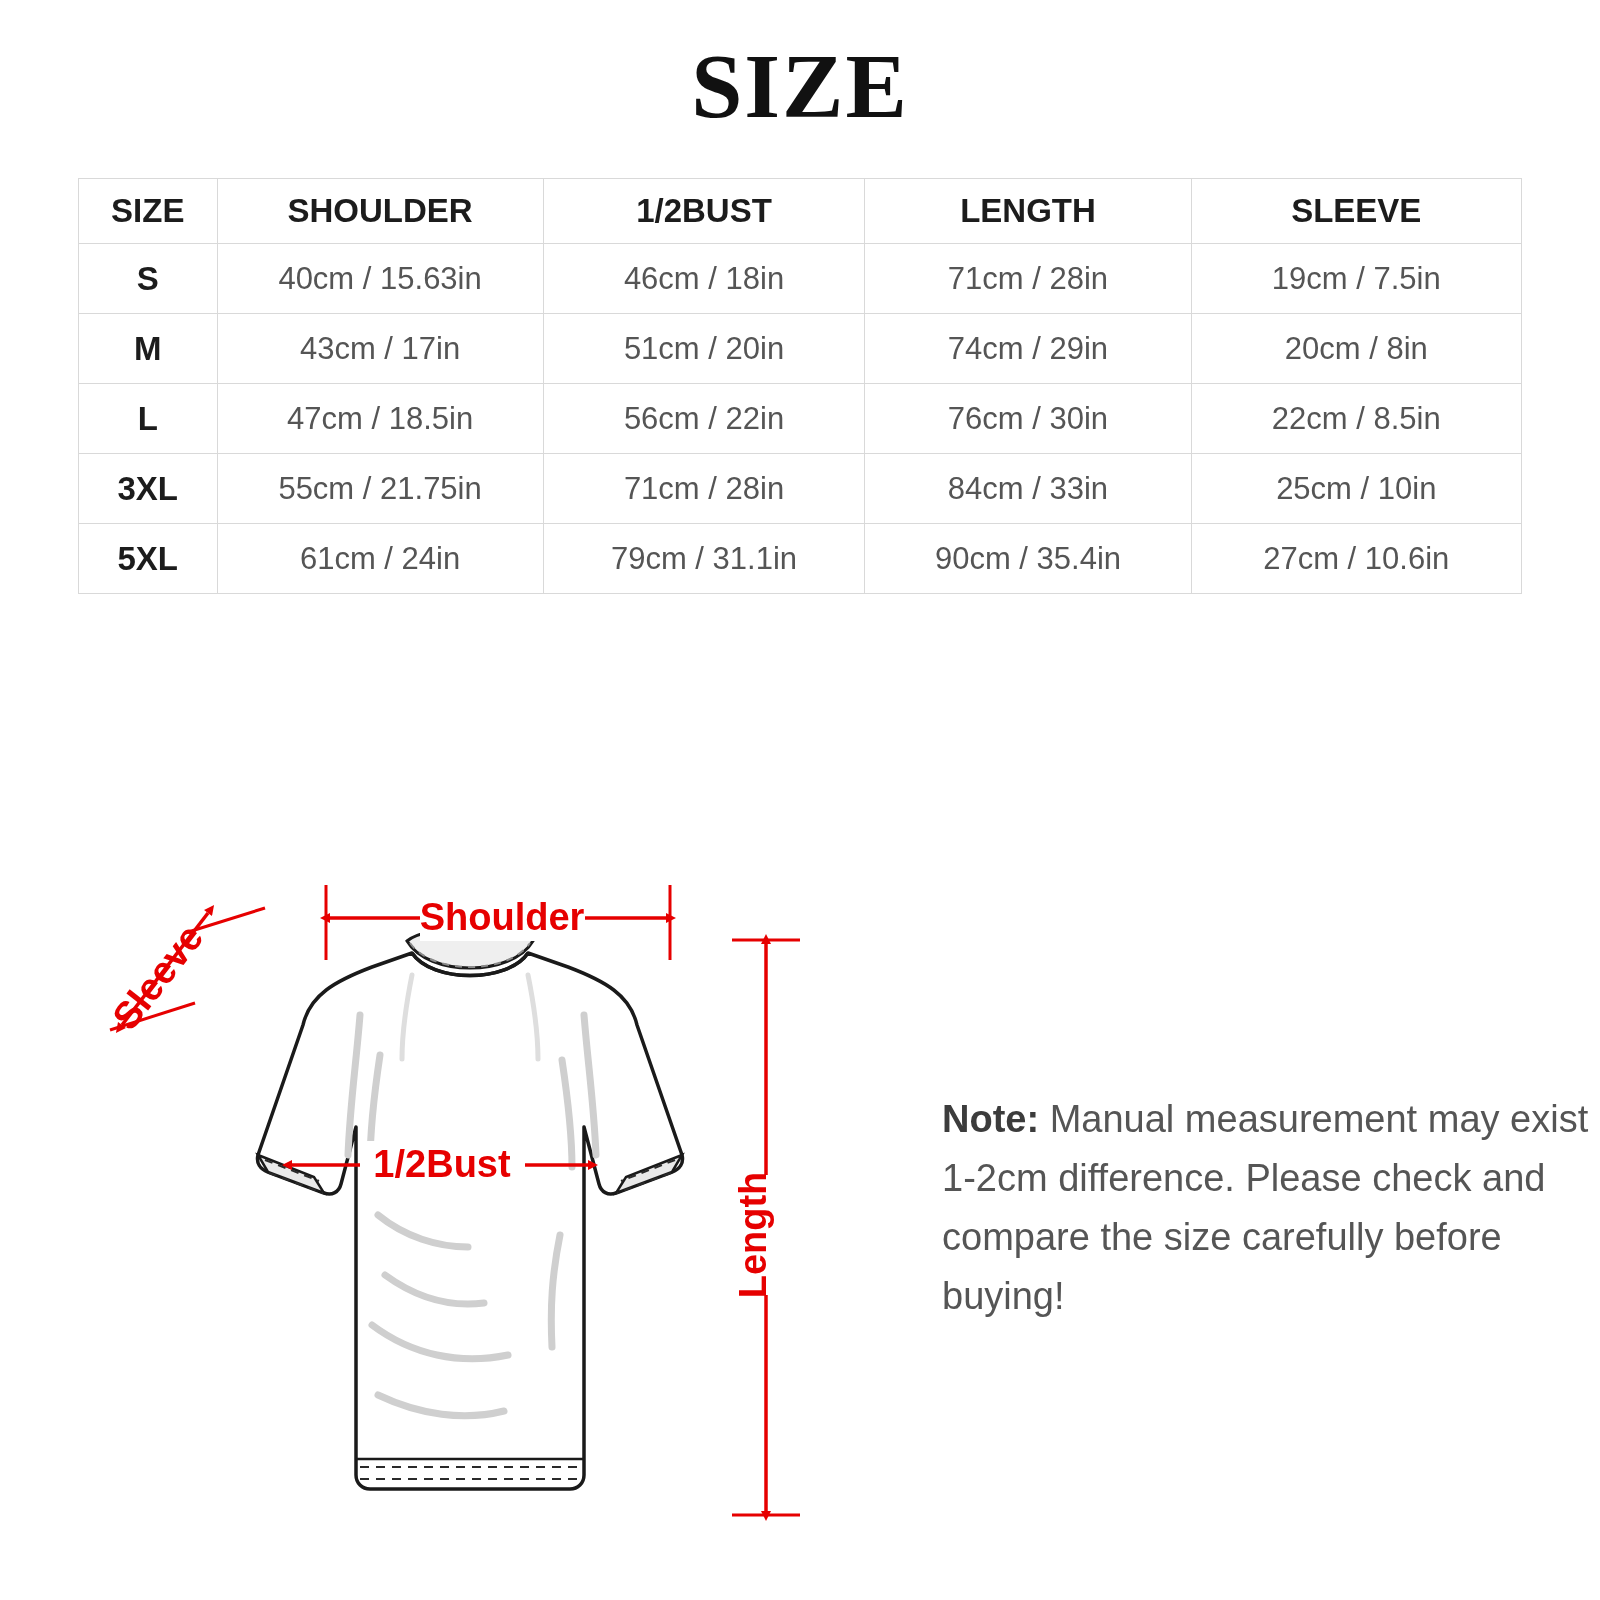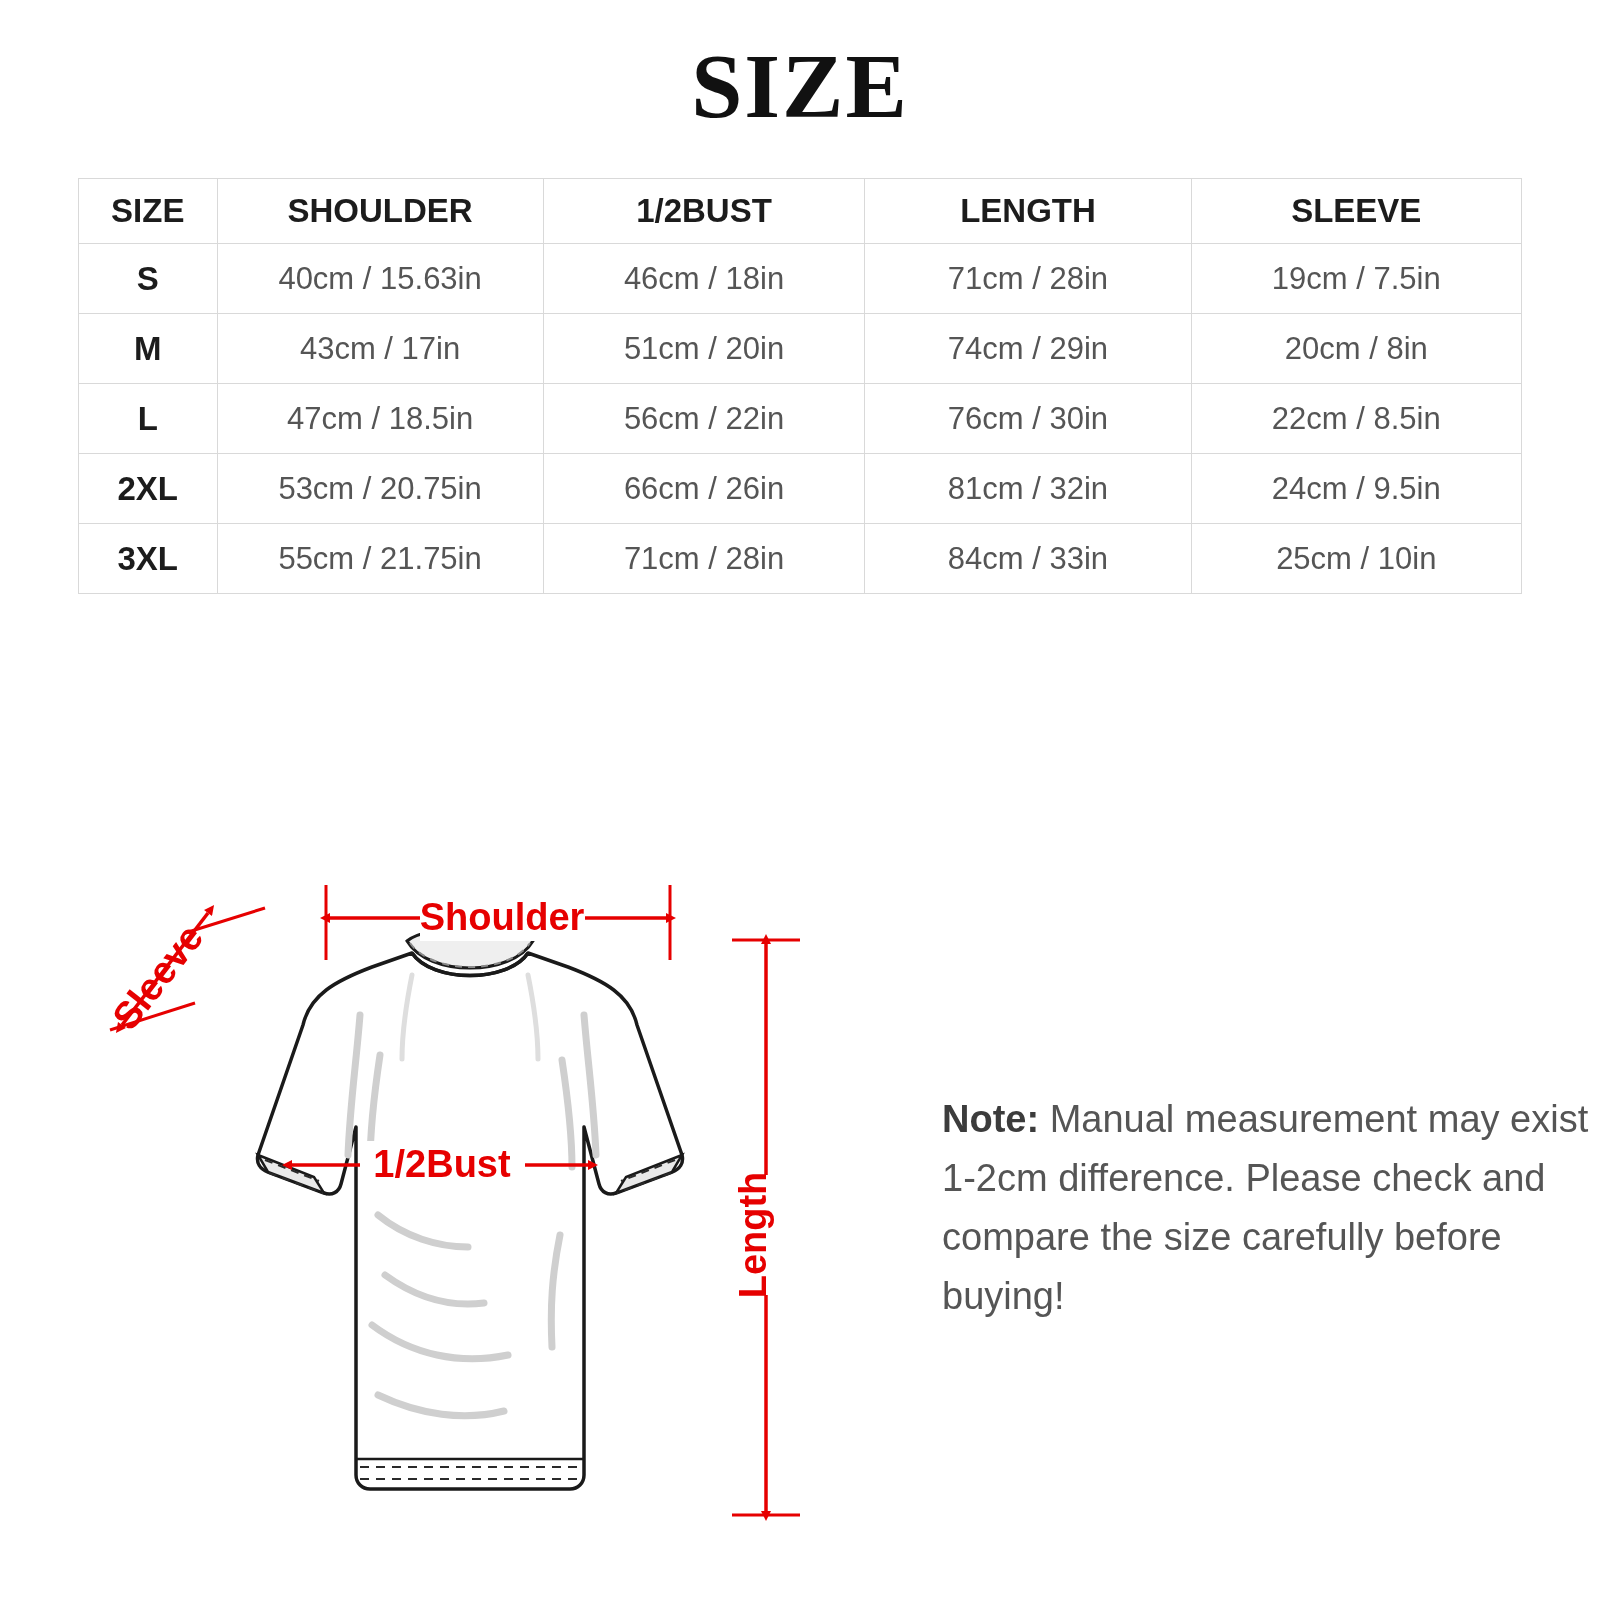--- a/index.html
+++ b/index.html
@@ -136,32 +136,32 @@
         <td class="val-cell">20cm / 8in</td>
       </tr>
       <tr>
         <td class="size-cell">L</td>
         <td class="val-cell">47cm / 18.5in</td>
         <td class="val-cell">56cm / 22in</td>
         <td class="val-cell">76cm / 30in</td>
         <td class="val-cell">22cm / 8.5in</td>
       </tr>
       <tr>
-        <td class="size-cell">2XL</td>
-        <td class="val-cell">53cm / 20.75in</td>
-        <td class="val-cell">66cm / 26in</td>
-        <td class="val-cell">81cm / 32in</td>
-        <td class="val-cell">24cm / 9.5in</td>
-      </tr>
-      <tr>
         <td class="size-cell">3XL</td>
         <td class="val-cell">55cm / 21.75in</td>
         <td class="val-cell">71cm / 28in</td>
         <td class="val-cell">84cm / 33in</td>
         <td class="val-cell">25cm / 10in</td>
+      </tr>
+      <tr>
+        <td class="size-cell">5XL</td>
+        <td class="val-cell">61cm / 24in</td>
+        <td class="val-cell">79cm / 31.1in</td>
+        <td class="val-cell">90cm / 35.4in</td>
+        <td class="val-cell">27cm / 10.6in</td>
       </tr>
     </tbody>
   </table>
 </div>
 
 <div id="diagram">
   <svg width="800" height="720" viewBox="0 0 800 720" xmlns="http://www.w3.org/2000/svg">
     <defs>
       <marker id="arrL" markerWidth="12" markerHeight="12" refX="10" refY="5" orient="auto" markerUnits="userSpaceOnUse">
         <path d="M10,0 L0,5 L10,10 z" fill="#e60000"></path>

